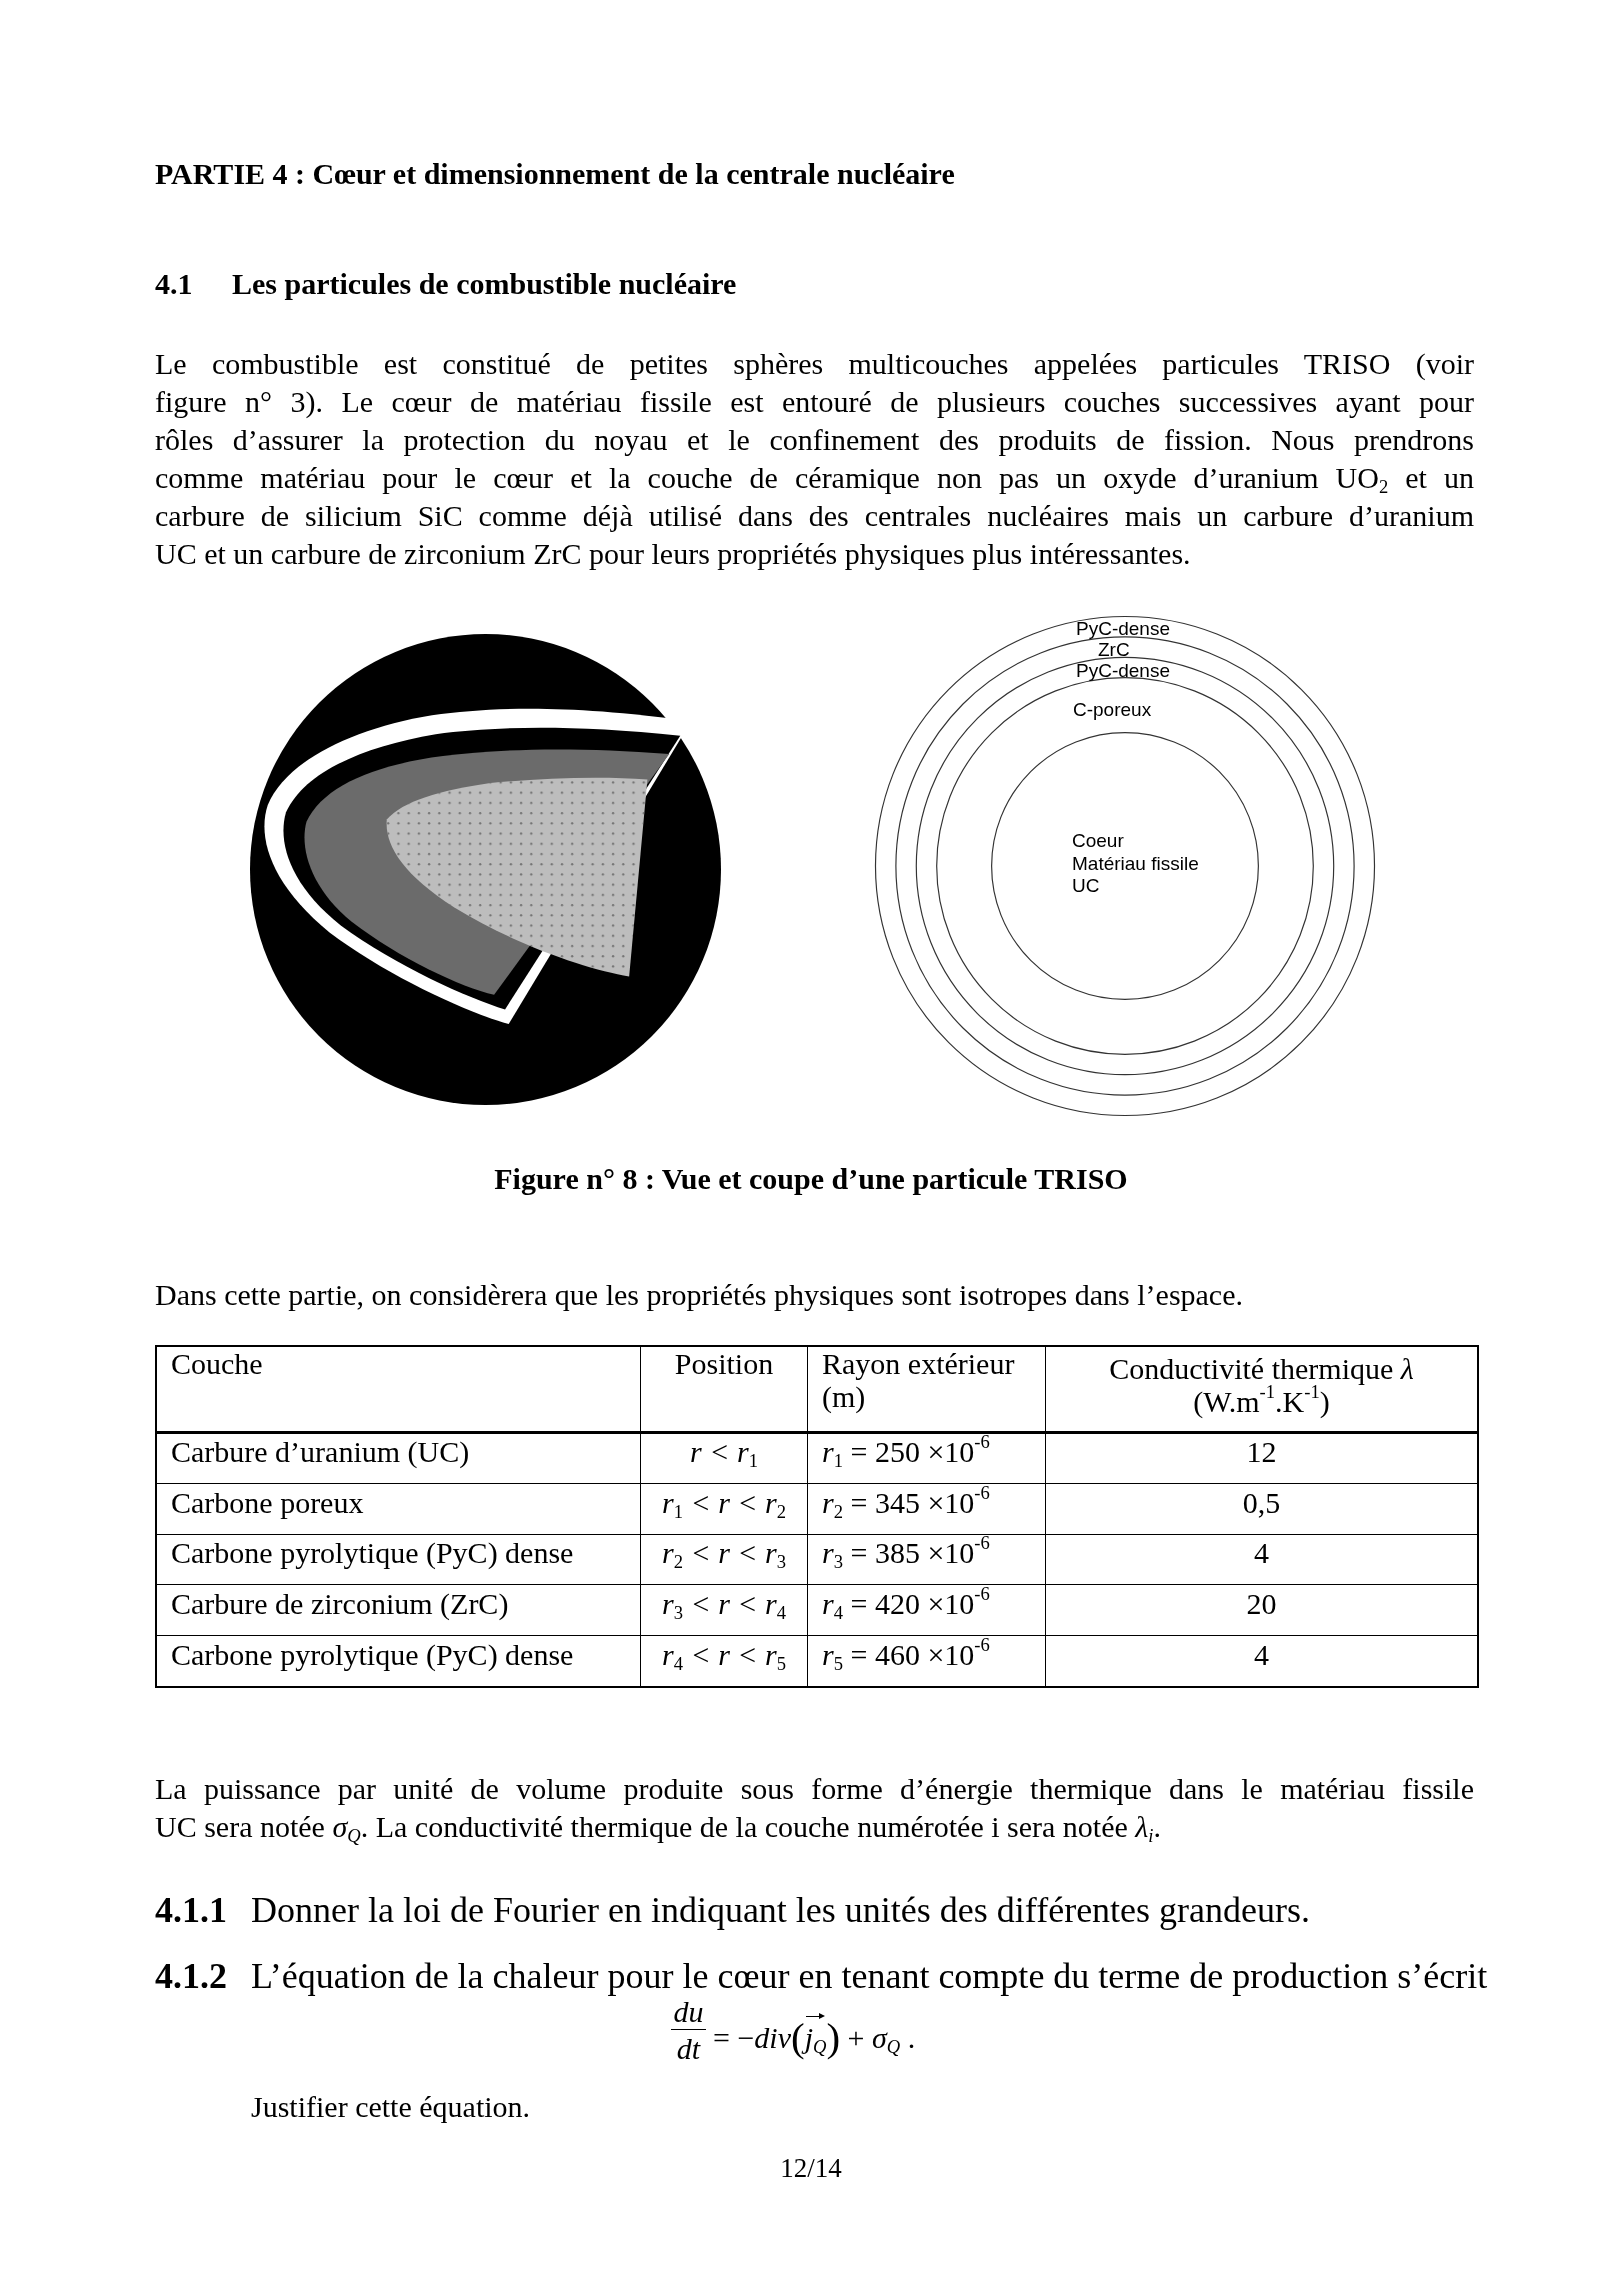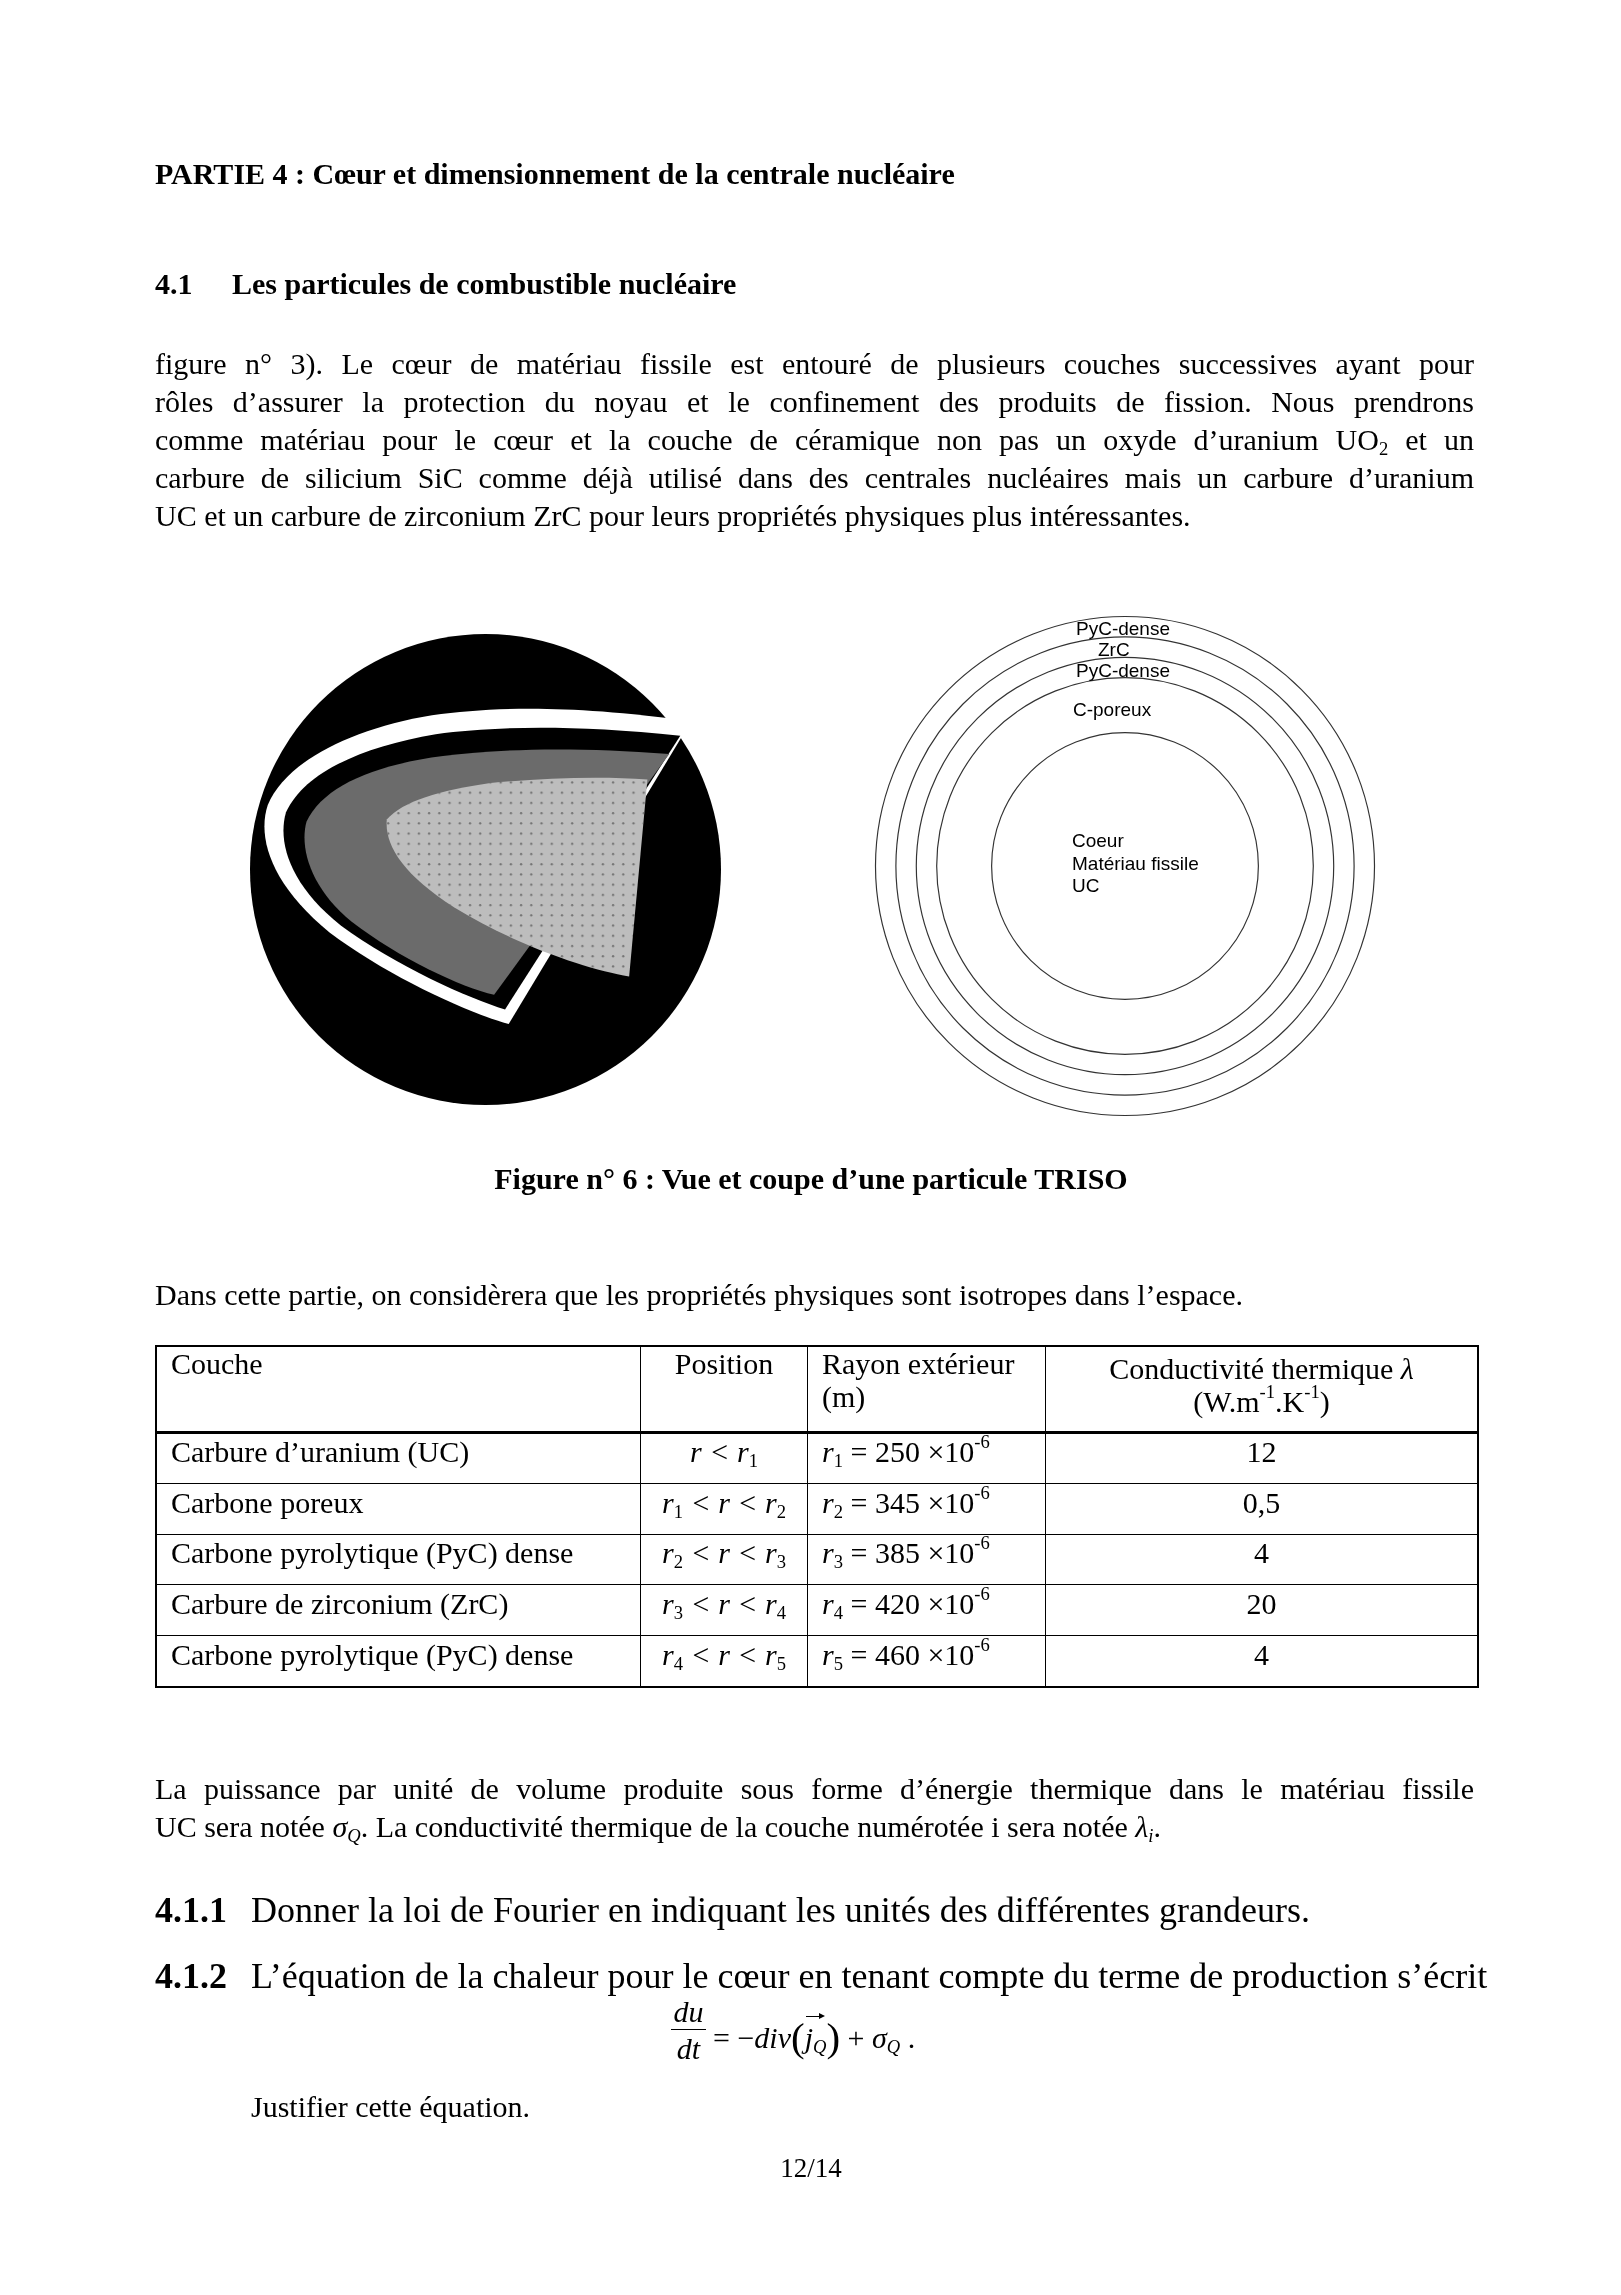--- a/index.html
+++ b/index.html
@@ -87,20 +87,21 @@
 
 <div class="page">
 
   <div class="abs h-part">PARTIE 4 : Cœur et dimensionnement de la centrale nucléaire</div>
 
   <div class="abs h-sec">
     <span class="num">4.1</span><span>Les particules de combustible nucléaire</span>
   </div>
 
   <div class="abs para p1">
+    <span class="ln">Le combustible est constitué de petites sphères multicouches appelées particules TRISO (voir</span>
     <span class="ln">figure n° 3). Le cœur de matériau fissile est entouré de plusieurs couches successives ayant pour</span>
     <span class="ln">rôles d’assurer la protection du noyau et le confinement des produits de fission. Nous prendrons</span>
     <span class="ln"><span>comme matériau pour le cœur et la couche de céramique non pas un oxyde d’uranium UO</span><sub>2</sub><span> et un</span></span>
     <span class="ln">carbure de silicium SiC comme déjà utilisé dans des centrales nucléaires mais un carbure d’uranium</span>
     <span class="ln last">UC et un carbure de zirconium ZrC pour leurs propriétés physiques plus intéressantes.</span>
   </div>
 
   <div class="abs fig-left">
     <svg width="471" height="471" viewBox="0 0 600 600">
       <defs>
@@ -133,21 +134,21 @@
     </svg>
     <span class="ring-label" style="left:206px; top:7.9px;">PyC-dense</span>
     <span class="ring-label" style="left:228px; top:29px;">ZrC</span>
     <span class="ring-label" style="left:206px; top:50px;">PyC-dense</span>
     <span class="ring-label" style="left:203px; top:89px;">C-poreux</span>
     <span class="ring-label" style="left:202px; top:220px;">Coeur</span>
     <span class="ring-label" style="left:202px; top:243px;">Matériau fissile</span>
     <span class="ring-label" style="left:202px; top:265px;">UC</span>
   </div>
 
-  <div class="abs caption cap-fig">Figure n° 6 : Vue et coupe d’une particule TRISO</div>
+  <div class="abs caption cap-fig">Figure n° 8 : Vue et coupe d’une particule TRISO</div>
 
   <div class="abs line-iso">Dans cette partie, on considèrera que les propriétés physiques sont isotropes dans l’espace.</div>
 
   <table class="data">
     <tbody>
         <tr class="head">
       <th class="c-couche"><span>Couche</span></th>
       <th class="c-pos"><span>Position</span></th>
       <th class="c-ray"><span>Rayon extérieur</span><br><span>(m)</span></th>
       <th class="c-cond" style="padding-top:4.7px;">

